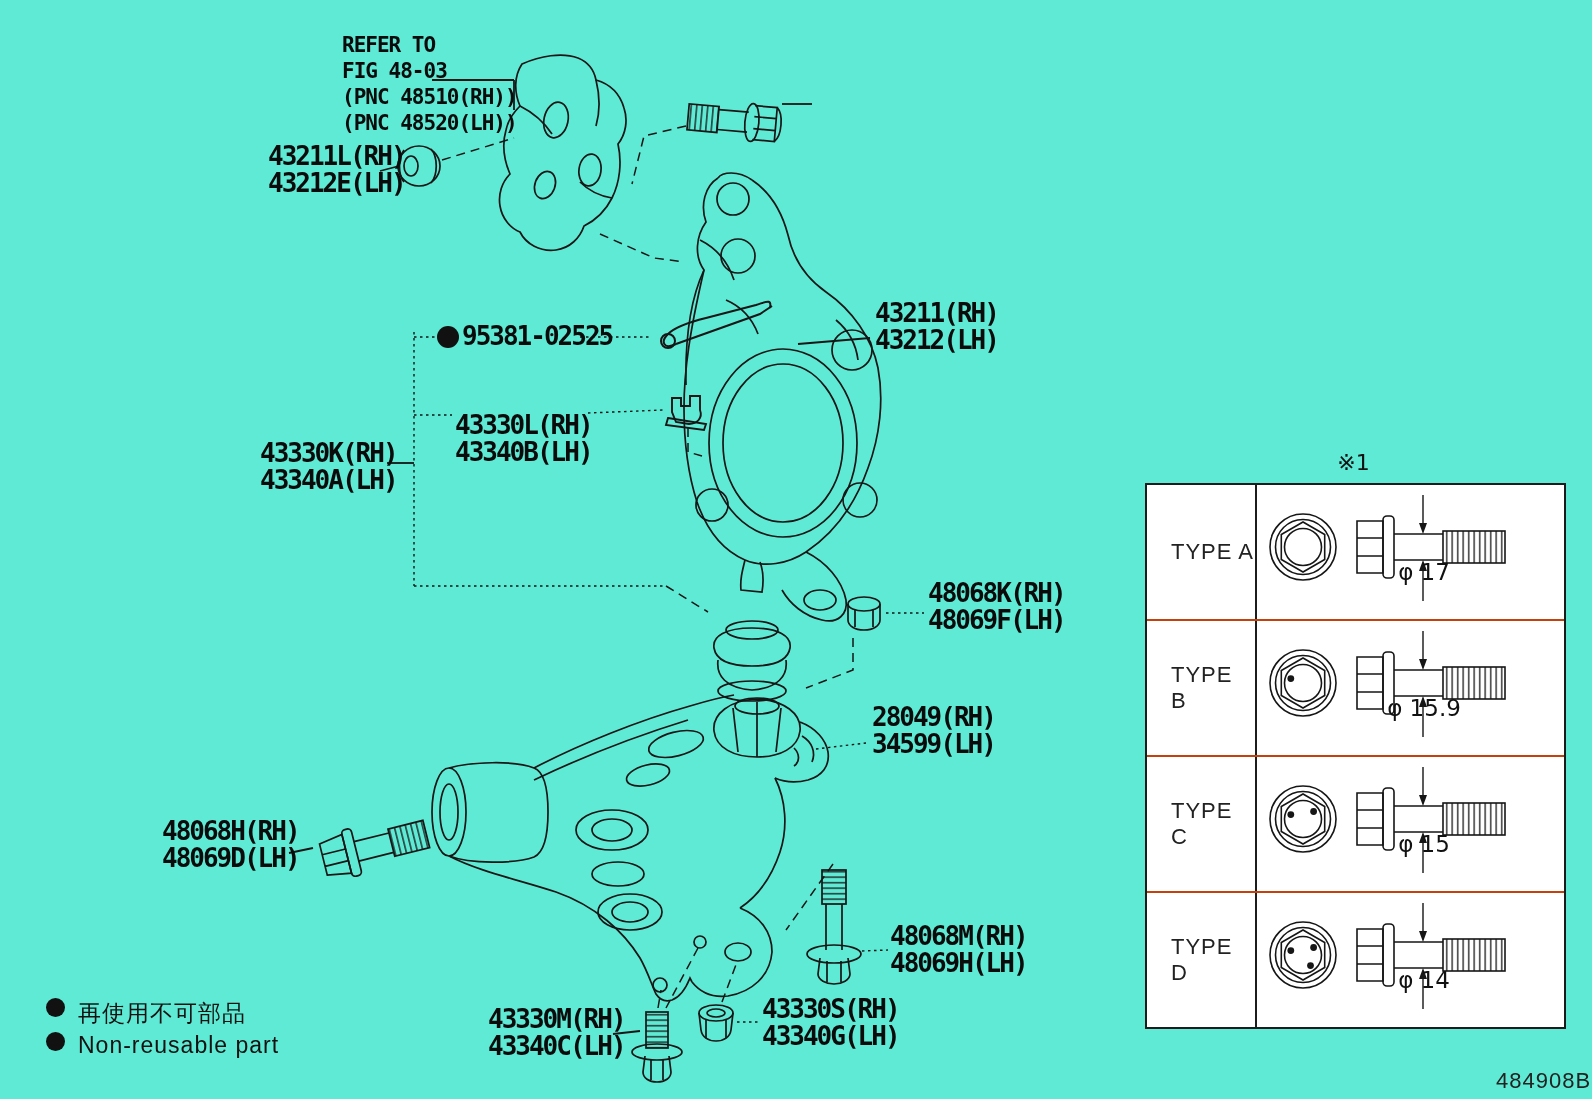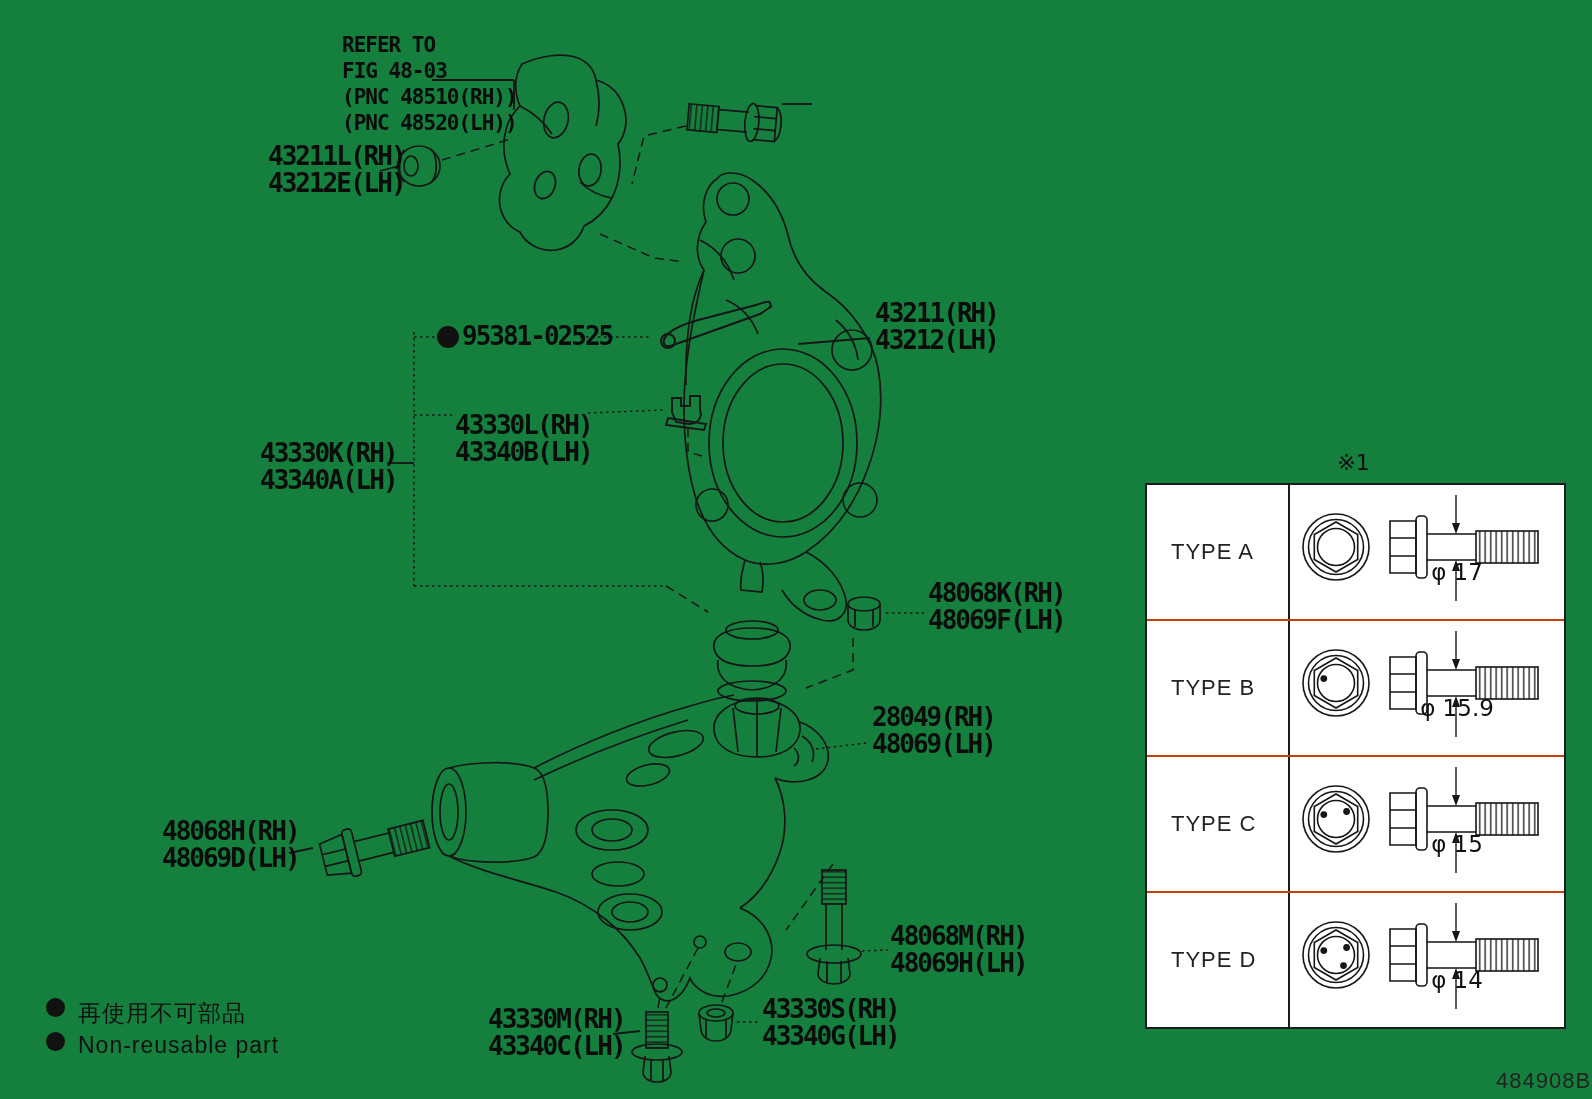--- a/index.html
+++ b/index.html
@@ -1,34 +1,34 @@
 <!DOCTYPE html>
 <html><head>
 <meta charset="utf-8">
 <style>
   html,body{margin:0;padding:0;background:#fff;}
-  .stage{position:relative;width:1592px;height:1099px;background:#15803d;overflow:hidden;
+  .stage{position:relative;width:1592px;height:1099px;background:#5eead4;overflow:hidden;
          font-family:"DejaVu Sans Mono","DejaVu Sans",monospace;color:#0b0b0b;}
   .art{position:absolute;left:0;top:0;}
   .plabel{position:absolute;font:bold 26px/27px "DejaVu Sans Mono","DejaVu Sans",monospace;
           letter-spacing:-2px;white-space:nowrap;color:#0b0b0b;}
   .refnote{position:absolute;font:bold 21px/26px "DejaVu Sans Mono","DejaVu Sans",monospace;
            letter-spacing:-1px;white-space:nowrap;color:#0b0b0b;}
   .legend{position:absolute;left:46px;top:998px;}
   .legend-row{display:flex;align-items:flex-start;height:34px;
               font:normal 23px "Liberation Sans",sans-serif;letter-spacing:1px;color:#111;}
   .legend-row .dot{width:19px;height:19px;border-radius:50%;background:#111;margin-right:13px;flex:0 0 auto;}
   .doc-id{position:absolute;left:1496px;top:1068px;font:normal 22px "Liberation Sans",sans-serif;
           letter-spacing:1px;color:#222;}
   .tbl-note{position:absolute;left:1145px;top:450px;width:417px;text-align:center;
             font:normal 22px "DejaVu Sans","Liberation Sans",sans-serif;color:#111;}
   .ref-table{position:absolute;left:1145px;top:483px;width:417px;border:2px solid #1c1c1c;background:#fff;}
   .trow{display:flex;height:134px;border-top:2px solid #c2410c;}
   .trow:first-child{border-top:none;}
-  .tcell-type{width:143px;border-right:2px solid #1c1c1c;display:flex;align-items:center;
+  .tcell-type{width:110px;border-right:2px solid #1c1c1c;display:flex;align-items:center;
               padding-left:24px;box-sizing:border-box;
               font:normal 22px "Liberation Sans",sans-serif;letter-spacing:1px;color:#222;}
   .tcell-draw{position:relative;flex:1;}
   .tcell-draw svg{position:absolute;left:0;top:6px;}
   .dia{position:absolute;left:112px;top:74px;width:110px;text-align:center;
        font:normal 23px "DejaVu Sans","Liberation Sans",sans-serif;color:#111;}
 </style>
 </head>
 <body>
 
@@ -249,21 +249,21 @@
     <div>43212(LH)</div>
   </div>
 
   <div class="plabel" style="left:928px;top:580px">
     <div>48068K(RH)</div>
     <div>48069F(LH)</div>
   </div>
 
   <div class="plabel" style="left:872px;top:704px">
     <div>28049(RH)</div>
-    <div>48069(LH)</div>
+    <div>34599(LH)</div>
   </div>
 
   <div class="plabel" style="left:162px;top:818px">
     <div>48068H(RH)</div>
     <div>48069D(LH)</div>
   </div>
 
   <div class="plabel" style="left:890px;top:923px">
     <div>48068M(RH)</div>
     <div>48069H(LH)</div>

